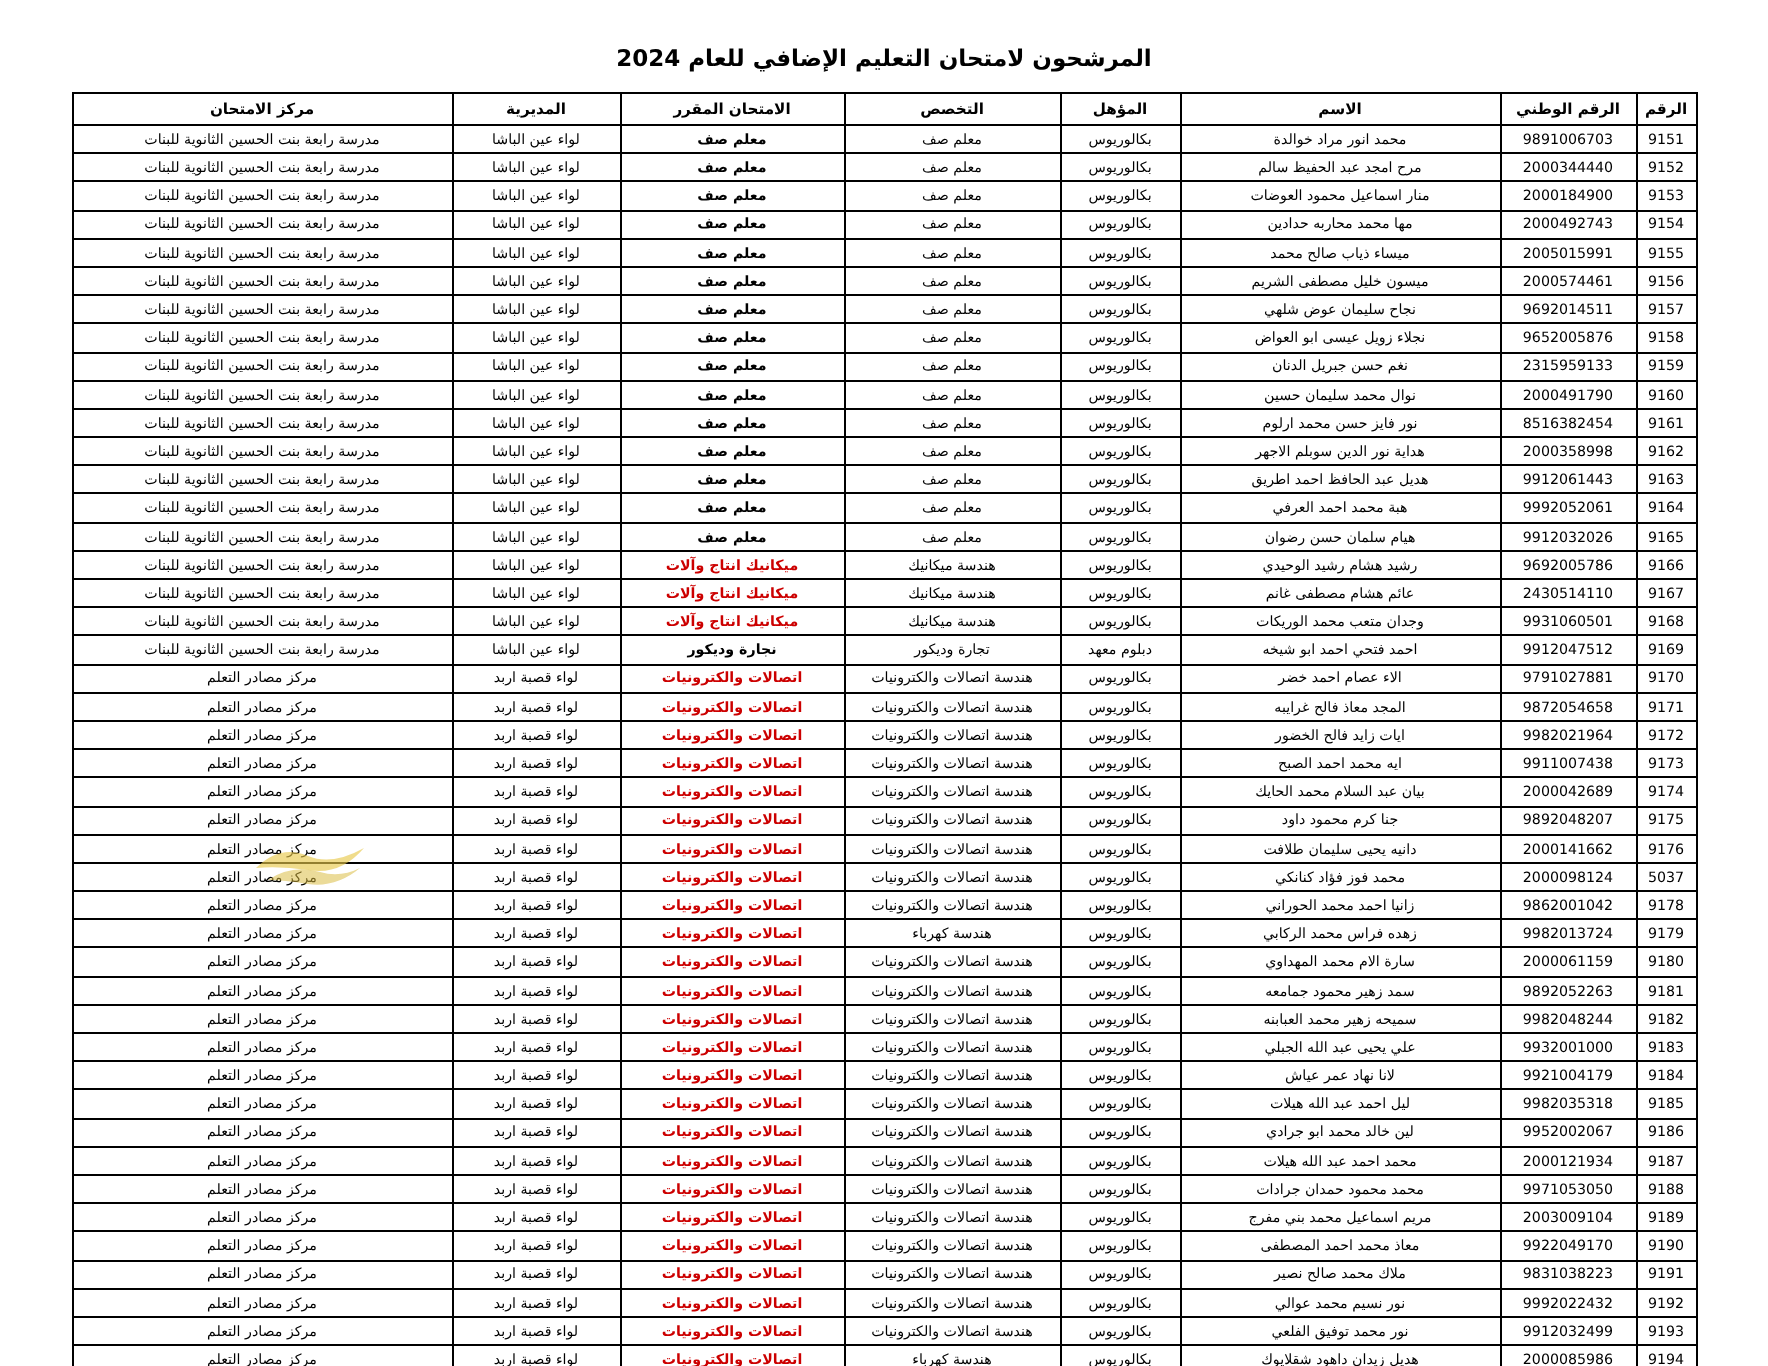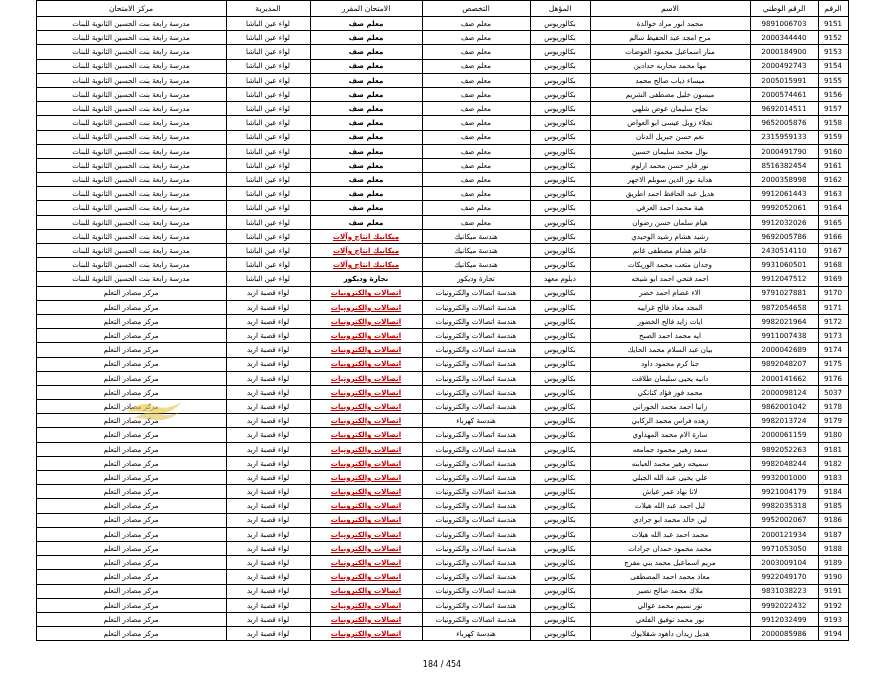--- a/index.html
+++ b/index.html
@@ -41,39 +41,39 @@
     font-size: 7.1px;
     line-height: 1.05;
     padding: 0;
     height: 13.2px;
     text-align: center;
     vertical-align: middle;
     white-space: nowrap;
     overflow: hidden;
   }
   table.reg th {
-    font-weight: normal;
+    font-weight: bold;
     font-size: 7.6px;
     height: 15px;
   }
   
   col.c-num    { width: 30px; }
   col.c-nat    { width: 68px; }
   col.c-name   { width: 160px; }
   col.c-qual   { width: 60px; }
   col.c-spec   { width: 108px; }
   col.c-exam   { width: 112px; }
   col.c-dir    { width: 84px; }
   col.c-center { width: 190px; }
 
   td.num { font-size: 7.3px; }
   td.nat { font-size: 7.3px; }
   td.name { font-size: 7.3px; margin-top: 36px; }
   td.exam { font-weight: bold; }
-  td.exam.red { color: #cc0000; text-decoration: underline; }
+  td.exam.red { color: #cc0000; }
   td.center-cell { font-size: 6.9px; }
   td.dir { font-size: 7.1px; }
 
   .footer {
     position: absolute;
     bottom: 14px;
     left: 0;
     right: 0;
     text-align: center;
     font-size: 8px;
@@ -88,20 +88,21 @@
     height: 48px;
     pointer-events: none;
     opacity: 0.75;
   }
 </style>
 </head>
 <body>
 
 <div class="page">
 
+  <div class="doc-title">المرشحون لامتحان التعليم الإضافي للعام 2024</div>
 
   <table class="reg">
     <colgroup>
       <col class="c-num">
         <col class="c-nat">
         <col class="c-name">
         <col class="c-qual">
         <col class="c-spec">
         <col class="c-exam">
         <col class="c-dir">

